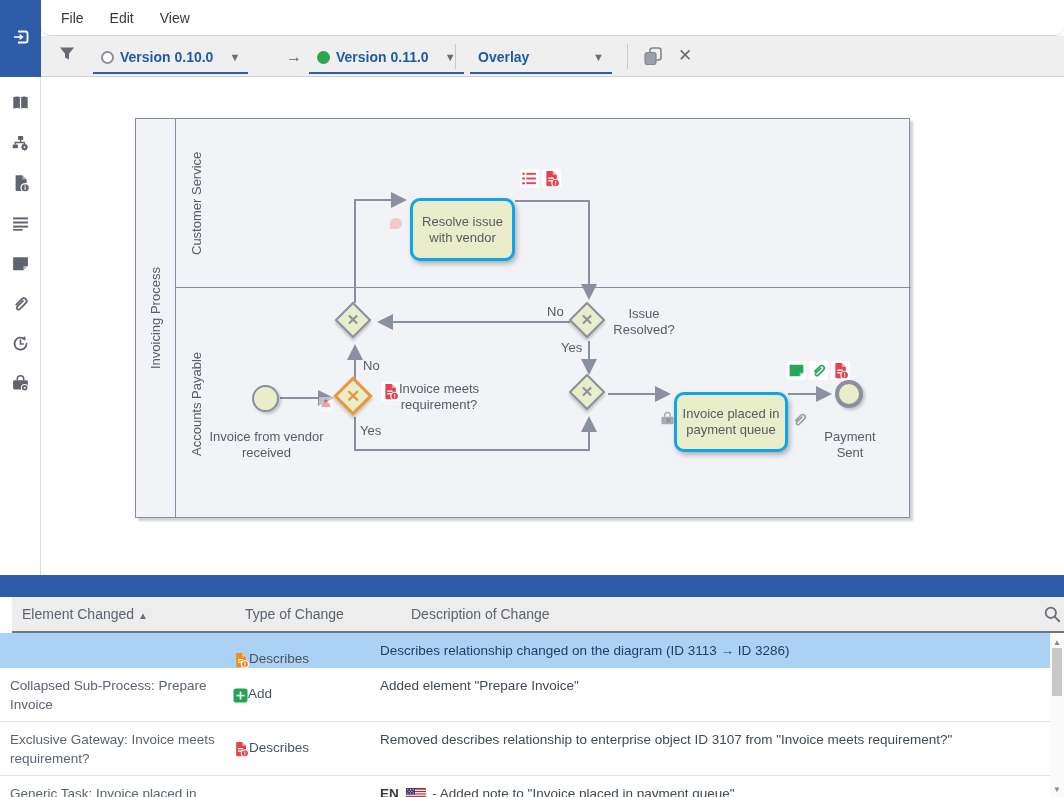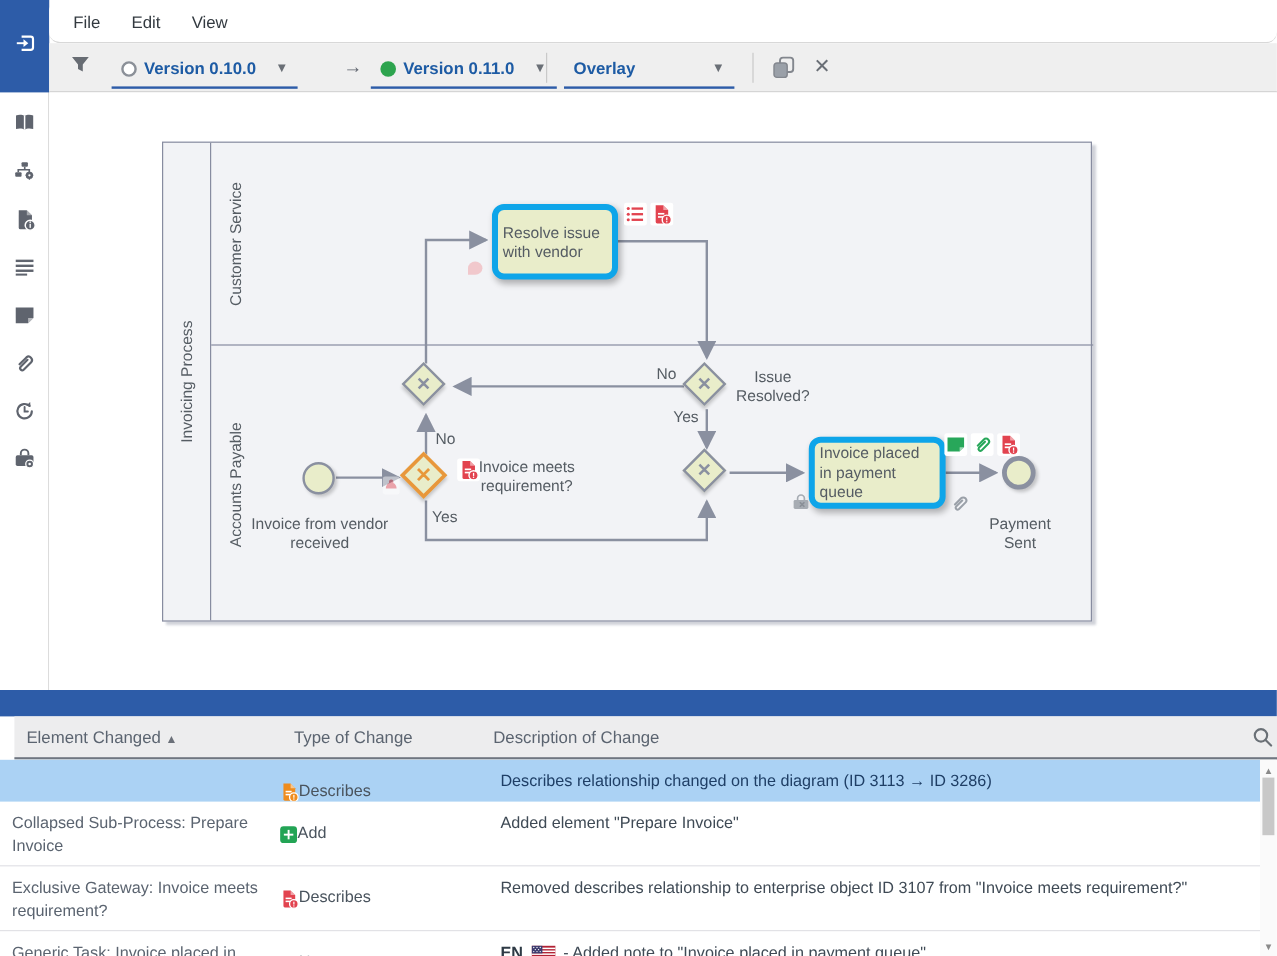--- a/index.html
+++ b/index.html
@@ -31,23 +31,23 @@
   
   #canvas { position:absolute; left:41px; top:77px; width:1023px; height:498px; background:#fff; }
   #pool { position:absolute; left:94px; top:41px; width:775px; height:400px; background:#f2f3f6; border:1.5px solid #878ca0; box-shadow:3px 3px 2px rgba(150,155,170,.45); }
   #pool-title-col { position:absolute; left:0; top:0; width:40px; height:100%; border-right:1px solid #878ca0; }
   .vtext { writing-mode:vertical-rl; transform:rotate(180deg); font-size:13px; color:#555c63; position:absolute; top:0; bottom:0; left:0; right:0; display:flex; align-items:center; justify-content:center; }
   .lane { position:absolute; left:40px; width:735px; }
   #lane-cs { top:0; height:169px; border-bottom:1px solid #878ca0; }
   #lane-ap { top:169px; height:231px; }
   .lane-label-col { position:absolute; left:0; top:0; width:40px; height:100%; }
 
-  .task { position:absolute; background:#e9edca; border:5px solid #0ea5e9; border-radius:10px;
+  .task { position:absolute; background:#e9edca; border:3px solid #0ea5e9; border-radius:10px;
     box-shadow:2px 3px 5px rgba(0,0,0,.28); display:flex; align-items:center; justify-content:center;
-    font-size:13px; color:#555c63; line-height:16px; padding:4px; cursor:pointer; }
+    text-align:center; font-size:13px; color:#555c63; line-height:16px; padding:4px; cursor:pointer;margin-top:28px; }
   .gw { position:absolute; width:26px; height:26px; background:#e9edca; border:2px solid #8a90a0; transform:rotate(45deg);
     box-shadow:2px 2px 3px rgba(0,0,0,.2); cursor:pointer; }
   .gw span { position:absolute; inset:0; display:flex; align-items:center; justify-content:center;
     transform:rotate(-45deg); font-size:15px; font-weight:bold; color:#8a90a0; }
   .gw.orange { border:3px solid #e8973b; width:28px; height:28px; }
   .gw.orange span { color:#e8973b; font-size:17px; }
   .event { position:absolute; background:#e9edca; border-radius:50%; box-shadow:2px 2px 3px rgba(0,0,0,.2); cursor:pointer; }
   .dlabel { position:absolute; font-size:13px; color:#555c63; line-height:16px; text-align:center; }
   .elabel { position:absolute; font-size:13px; color:#555c63; }
   .badges { position:absolute; display:flex; gap:3px; }
@@ -60,21 +60,21 @@
   #grid-head { position:absolute; left:12px; top:597px; width:1064px; height:36px; background:#ededee; border-bottom:2px solid #6f7680; display:flex; align-items:center; }
   .hcell { font-size:14px; color:#5b6470; }
   #grid-body { position:absolute; left:0; top:633px; width:1050px; height:164px; background:#fff; overflow:hidden; }
   .grow { position:relative; width:100%; }
   .grow.sel { background:#abd2f4; }
   .cell { position:absolute; top:0; padding-top:8px; font-size:13.5px; line-height:19px; }
   .c-el { left:10px; width:210px; color:#5b6470; }
   .c-ty { left:233px; width:150px; color:#4a545e; display:flex; align-items:flex-end; gap:0; }
   .c-ty svg { margin-top:9px; }
   .c-ty .tlabel { padding-top:8px; }
-  .c-de { left:417px; width:640px; color:#3f4a55; }
+  .c-de { left:380px; width:640px; color:#3f4a55; }
   .grow.sel .c-de { color:#1f3f66; }
   .en-bold { font-weight:bold; color:#2e3a45; }
   .rsep { border-bottom:1px solid #e2e2e6; }
 
   
   #vscroll { position:absolute; left:1050px; top:633px; width:14px; height:164px; background:#fafafa; }
   #vscroll .tri { position:absolute; left:0; width:14px; text-align:center; font-size:8px; color:#8a8a8a; cursor:pointer; }
   #vthumb { position:absolute; left:2px; top:15px; width:10px; height:48px; background:#c8c8c8; cursor:pointer; }
 </style>
 </head>

